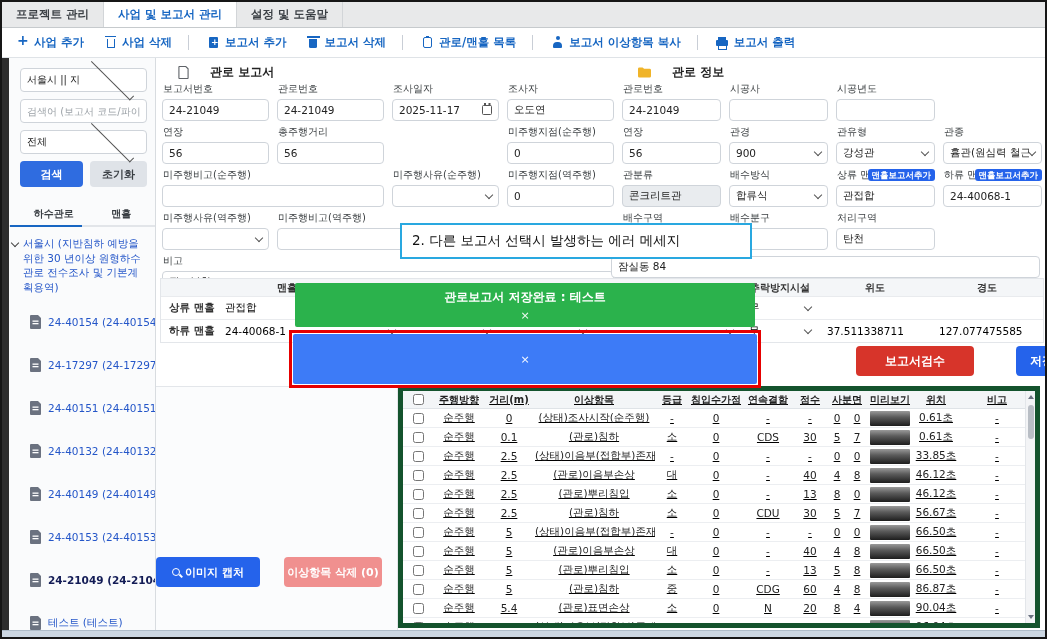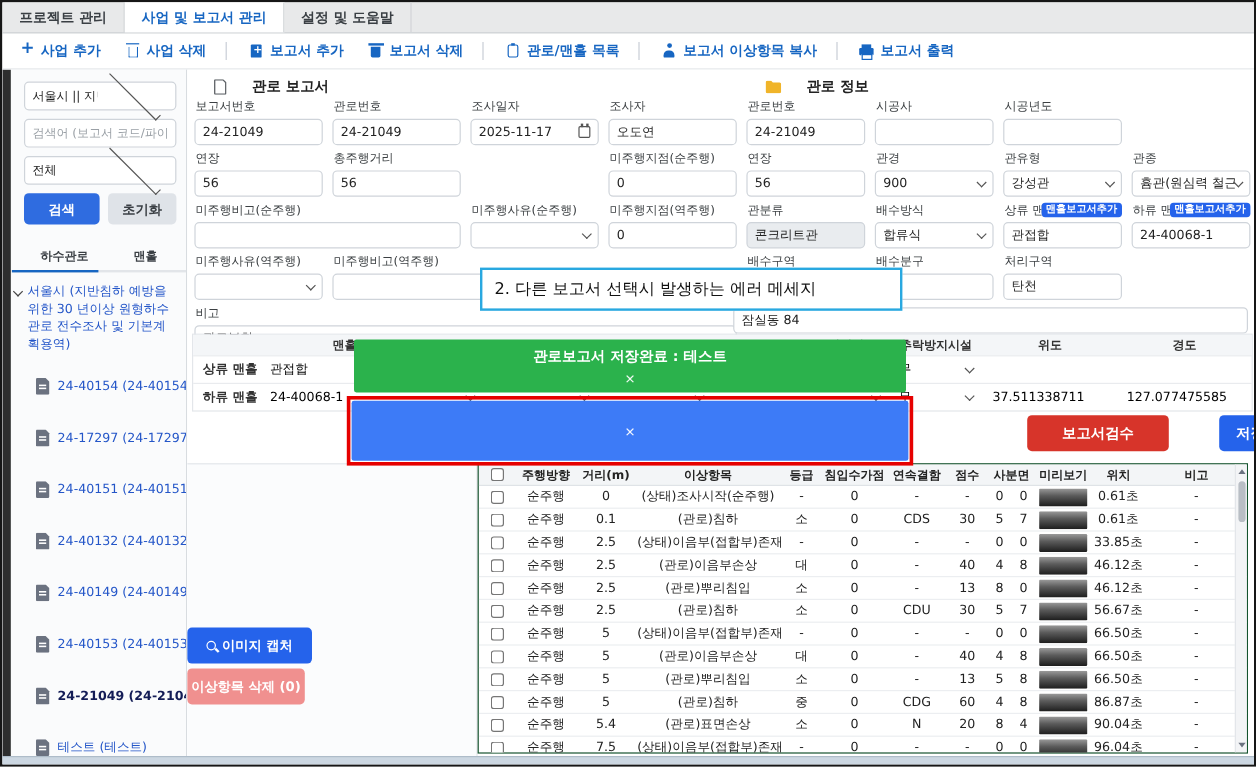--- a/index.html
+++ b/index.html
@@ -96,28 +96,28 @@
   .toast-close { font-size:11px; font-weight:400; opacity:.95; cursor:pointer; }
   .annot { position:absolute; left:133px; top:272px; width:472px; height:58px; border:3px solid #e60000; z-index:6; padding:1px; background:transparent; }
   .toast-info { width:100%; height:100%; background:#3d7bf7; border-radius:2px; font-size:11px; display:flex; flex-direction:column; justify-content:center; gap:3px; color:#fff; text-align:center; font-weight:700; }
 
   
   .btn-review { position:absolute; left:700px; top:288px; width:118px; height:30px; background:#d7342a; color:#fff; font-size:12px; }
   .btn-save { position:absolute; left:832px; top:288px; width:52px; height:30px; background:#2563eb; color:#fff; font-size:12px;margin-left:28px; }
 
   
   .bl-panel { position:absolute; left:0; top:328px; width:242px; bottom:0; background:#fbfcfd; border-top:1px solid #e3e6ea; border-right:1px solid #e3e6ea; }
-  .bl-btns { position:absolute; left:0; right:0; bottom:43px; display:flex; gap:4px;flex-direction:column; }
+  .bl-btns { position:absolute; left:0; right:0; bottom:43px; display:flex; gap:24px; }
   .btn-capture { width:104px; height:30px; background:#2563eb; color:#fff; font-size:11px; display:flex; align-items:center; justify-content:center; gap:5px; }
   .btn-del { width:98px; height:30px; background:#f0908f; color:#fff; font-size:11px; }
   .mag-icon { width:8px; height:8px; border:1.5px solid #fff; border-radius:50%; position:relative; flex:0 0 auto; }
   .mag-icon::after { content:""; position:absolute; width:4px; height:1.5px; background:#fff; transform:rotate(45deg); right:-4px; bottom:-1px; }
 
   
-  .dtable { position:absolute; left:242px; top:328px; width:642px; bottom:2px; border:1px solid #14532d; overflow:hidden; font-size:10.5px; }
+  .dtable { position:absolute; left:242px; top:328px; width:642px; bottom:2px; border:5px solid #14532d; overflow:hidden; font-size:10.5px;text-decoration:underline; }
   .drow { display:grid; grid-template-columns:30px 52px 48px 122px 34px 54px 50px 34px 20px 20px 46px 46px 1fr; align-items:center; height:19px; border-bottom:1px solid #eceef1; }
   .drow.head { height:18px; background:#f3f5f7; font-weight:700; color:#333; font-size:10px; border-bottom:1px solid #dfe3e7; }
   .dc { text-align:center; overflow:hidden; white-space:nowrap; padding:0 2px; color:#222; }
   .dc.c-span2 { grid-column:span 2; }
   input[type=checkbox] { width:11px; height:11px; margin:0; vertical-align:middle; }
   .thumb { width:40px; height:15px; margin:0 auto; border-radius:1px; background:linear-gradient(180deg,#9a9a9a 0%,#5c5c5c 40%,#1d1d1d 100%); }
   .vsb { position:absolute; right:0; top:0; bottom:0; width:10px; background:#f3f4f6; border-left:1px solid #e3e6ea; }
   .vsb .arrow { position:absolute; left:2px; width:0; height:0; border-left:3px solid transparent; border-right:3px solid transparent; }
   .vsb .up { top:4px; border-bottom:4px solid #6b7280; }
   .vsb .down { bottom:4px; border-top:4px solid #6b7280; }

